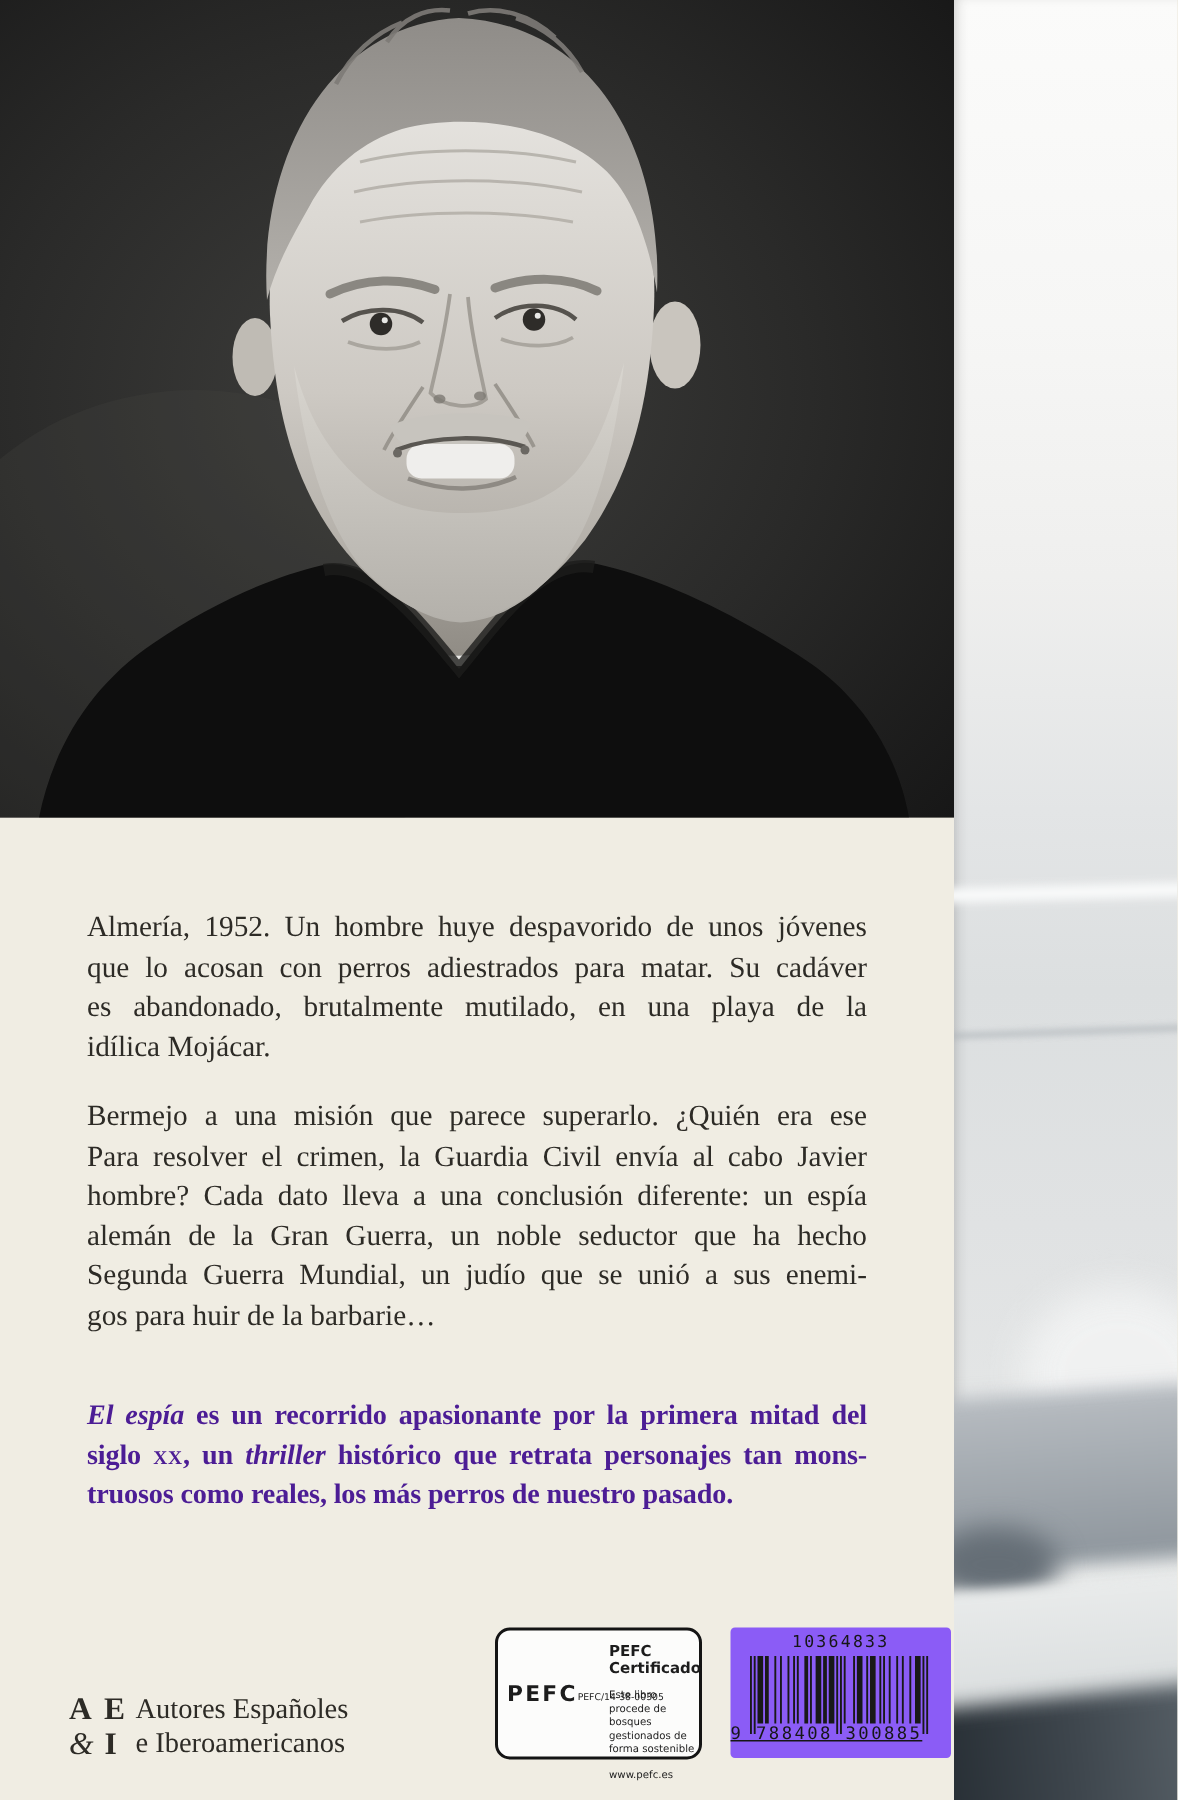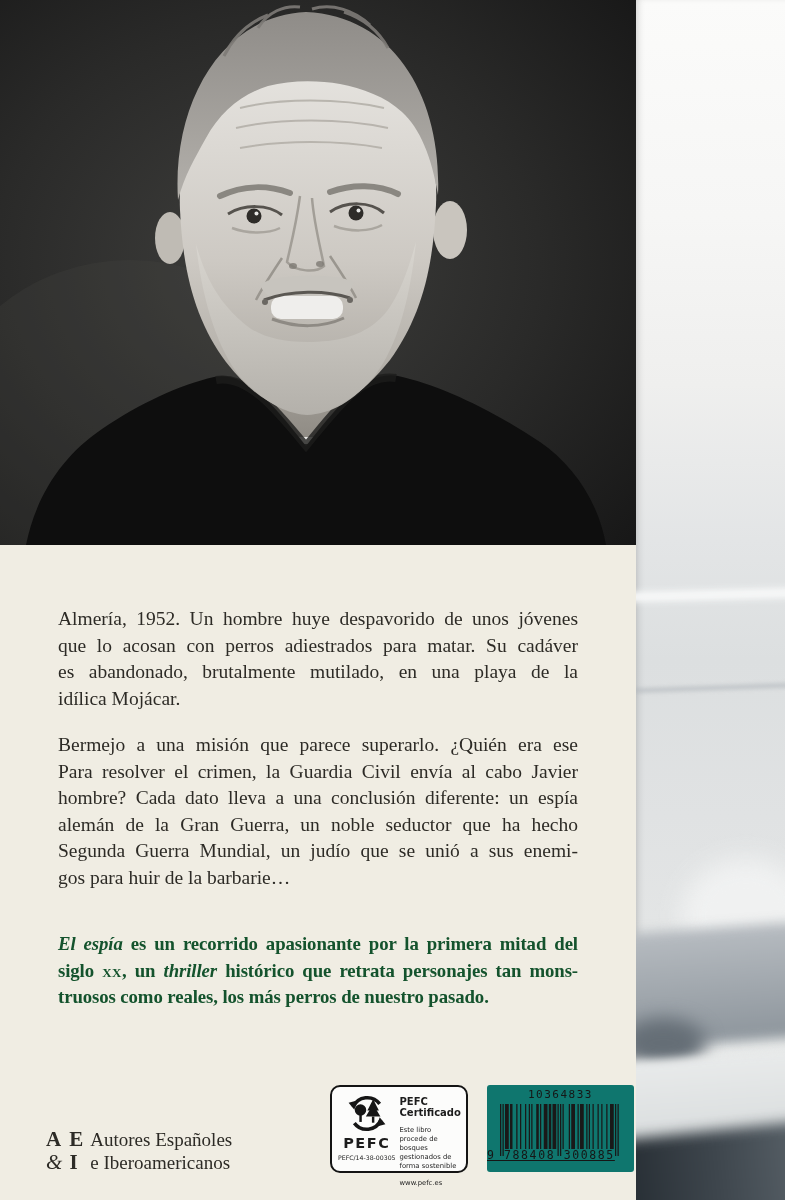--- a/index.html
+++ b/index.html
@@ -25,48 +25,48 @@
   .sw1{top:590px;height:10px;background:#f8f9f9;filter:blur(3px);transform:rotate(-1.5deg);}
   .sw2{top:686px;height:4px;background:#aeb4b9;filter:blur(2px);transform:rotate(-2deg);opacity:.7;}
   .sw3{top:928px;height:115px;background:linear-gradient(180deg,#b7bcc1,#8d959c);filter:blur(6px);transform:rotate(-4deg);}
   .sw4{top:1018px;left:-15px;width:85px;height:50px;background:#656e76;border-radius:50%;filter:blur(9px);}
   .sw5{top:1056px;height:96px;background:linear-gradient(180deg,#e9ebeb,#d7dbdc);filter:blur(4px);transform:rotate(-4deg);}
   .sw6{top:1138px;height:95px;background:linear-gradient(90deg,#1f262c,#3f474e 55%,#5d666d);filter:blur(6px);transform:rotate(-6deg) scale(1.15);}
   
   .cream-section{position:absolute;left:0;top:545px;width:636px;height:829px;background:#f0ede3;margin-top:23px;}
   .blurb{position:absolute;left:58px;width:520px;color:#2d2b26;}
   .para{font-size:19.5px;line-height:26.5px;}
-  .para.bold{font-weight:bold;font-size:18.8px;color:#14532d;letter-spacing:-0.1px;}
+  .para.bold{font-weight:bold;font-size:18.8px;color:#4c1d95;letter-spacing:-0.1px;}
   .line{display:block;text-align:justify;text-align-last:justify;}
   .line.last{text-align-last:left;}
   .it{font-style:italic;}
   .sc{font-variant:small-caps;letter-spacing:.5px;}
   #p1{top:38px;} #p2{top:164px;} #p3{top:363px;}
   
   .publisher{position:absolute;left:46px;top:560px;display:flex;align-items:flex-start;gap:5px;color:#2d2b26;}
   .pub-initials{font-weight:bold;font-size:21px;line-height:23px;letter-spacing:2px;white-space:nowrap;}
   .pub-initials .amp{font-style:italic;font-weight:normal;letter-spacing:0;}
   .pub-name{font-size:19px;line-height:23px;white-space:nowrap;}
   
   .pefc-box{
     position:absolute;left:330px;top:517px;width:138px;height:88px;box-sizing:border-box;
     background:#fcfcfb;border:2.5px solid #141414;border-radius:10px;
     display:flex;padding:5px 7px 4px 6px;font-family:"DejaVu Sans",sans-serif;color:#1c1c1c;
   }
-  .pefc-left{width:64px;display:flex;flex-direction:column;align-items:center;}
+  .pefc-left{width:64px;display:flex;flex-direction:row;align-items:center;}
   .pefc-word{font-weight:bold;font-size:14.5px;letter-spacing:1.5px;line-height:15px;margin-top:1px;}
   .pefc-license{font-size:6.2px;margin-top:3px;white-space:nowrap;}
   .pefc-right{flex:1;padding-left:4px;padding-top:4px;}
   .pefc-heading{font-weight:bold;font-size:10px;margin-bottom:8px;}
   .pefc-body{font-size:6.8px;line-height:9px;width:58px;}
   .pefc-url{font-size:6.8px;margin-top:8px;}
   
   .barcode-box{
     position:absolute;left:487px;top:517px;width:147px;height:87px;
-    background:#0f766e;border-radius:3px;font-family:"DejaVu Sans Mono",monospace;color:#161616;
+    background:#8b5cf6;border-radius:3px;font-family:"DejaVu Sans Mono",monospace;color:#161616;
   }
   .bc-top{position:absolute;top:3px;left:0;right:0;text-align:center;font-size:11px;letter-spacing:1.5px;}
   .bc-bars{position:absolute;left:11px;top:19px;}
   .bc-digits{position:absolute;left:0;top:63px;font-size:11.5px;letter-spacing:1.6px;white-space:nowrap;text-decoration:underline;}
 </style>
 </head>
 <body>
 
 <div class="photo-section">
   <svg width="636" height="545" viewBox="0 0 636 545">

